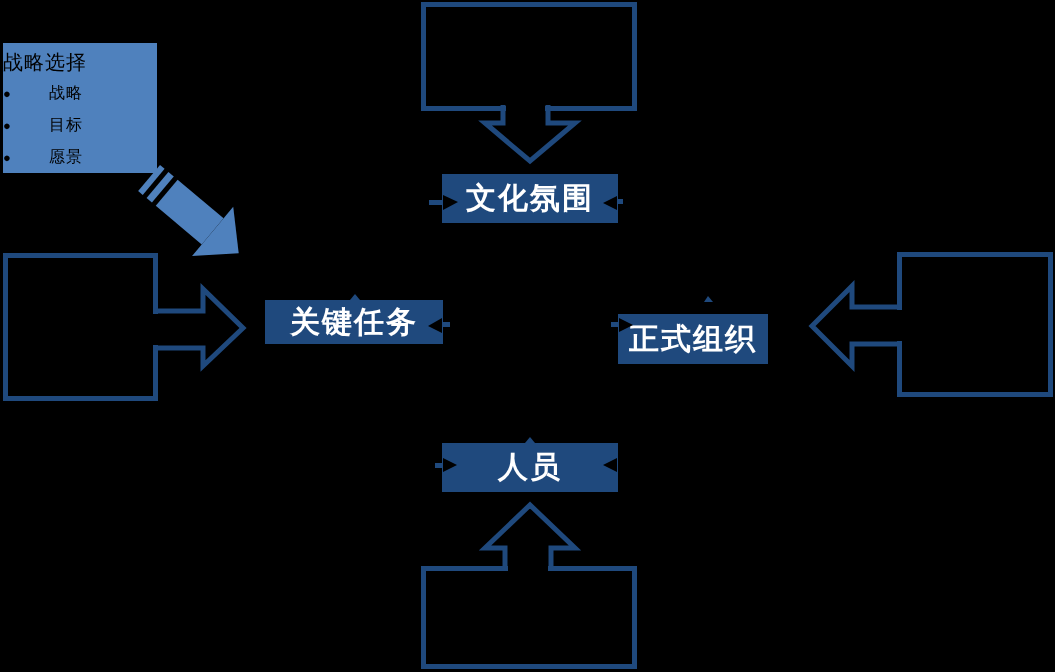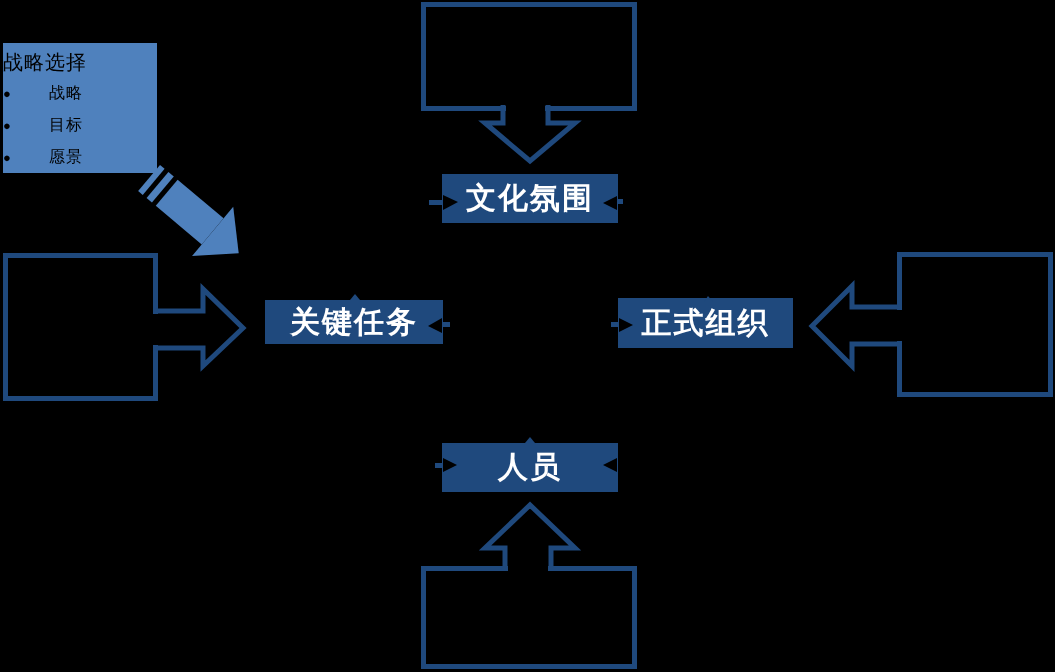--- a/index.html
+++ b/index.html
@@ -30,21 +30,21 @@
   .box-right{left:897px;top:252px;width:156px;height:145px;}
   .box-bottom{left:421px;top:566px;width:216px;height:103px;}
   
   .label-bar{
     position:absolute;background:#1F497D;color:#fff;
     display:flex;align-items:center;justify-content:center;
     font-weight:bold;font-size:30px;letter-spacing:2px;
   }
   .label-culture{left:442px;top:174px;width:176px;height:49px;}
   .label-keytasks{left:265px;top:300px;width:178px;height:44px;}
-  .label-formalorg{left:618px;top:298px;width:175px;height:50px;}
+  .label-formalorg{left:618px;top:314px;width:150px;height:50px;}
   .label-people{left:442px;top:443px;width:176px;height:49px;}
   
   #arrow-layer{
     position:absolute;left:0;top:0;width:1055px;height:672px;
     z-index:5;pointer-events:none;
   }
   .hollow-arrow{fill:none;stroke:#1F497D;stroke-width:5;stroke-linejoin:miter;}
   .gap{fill:#000;}
   .striped{fill:#4F81BD;}
   .tip-black{fill:#000;}

